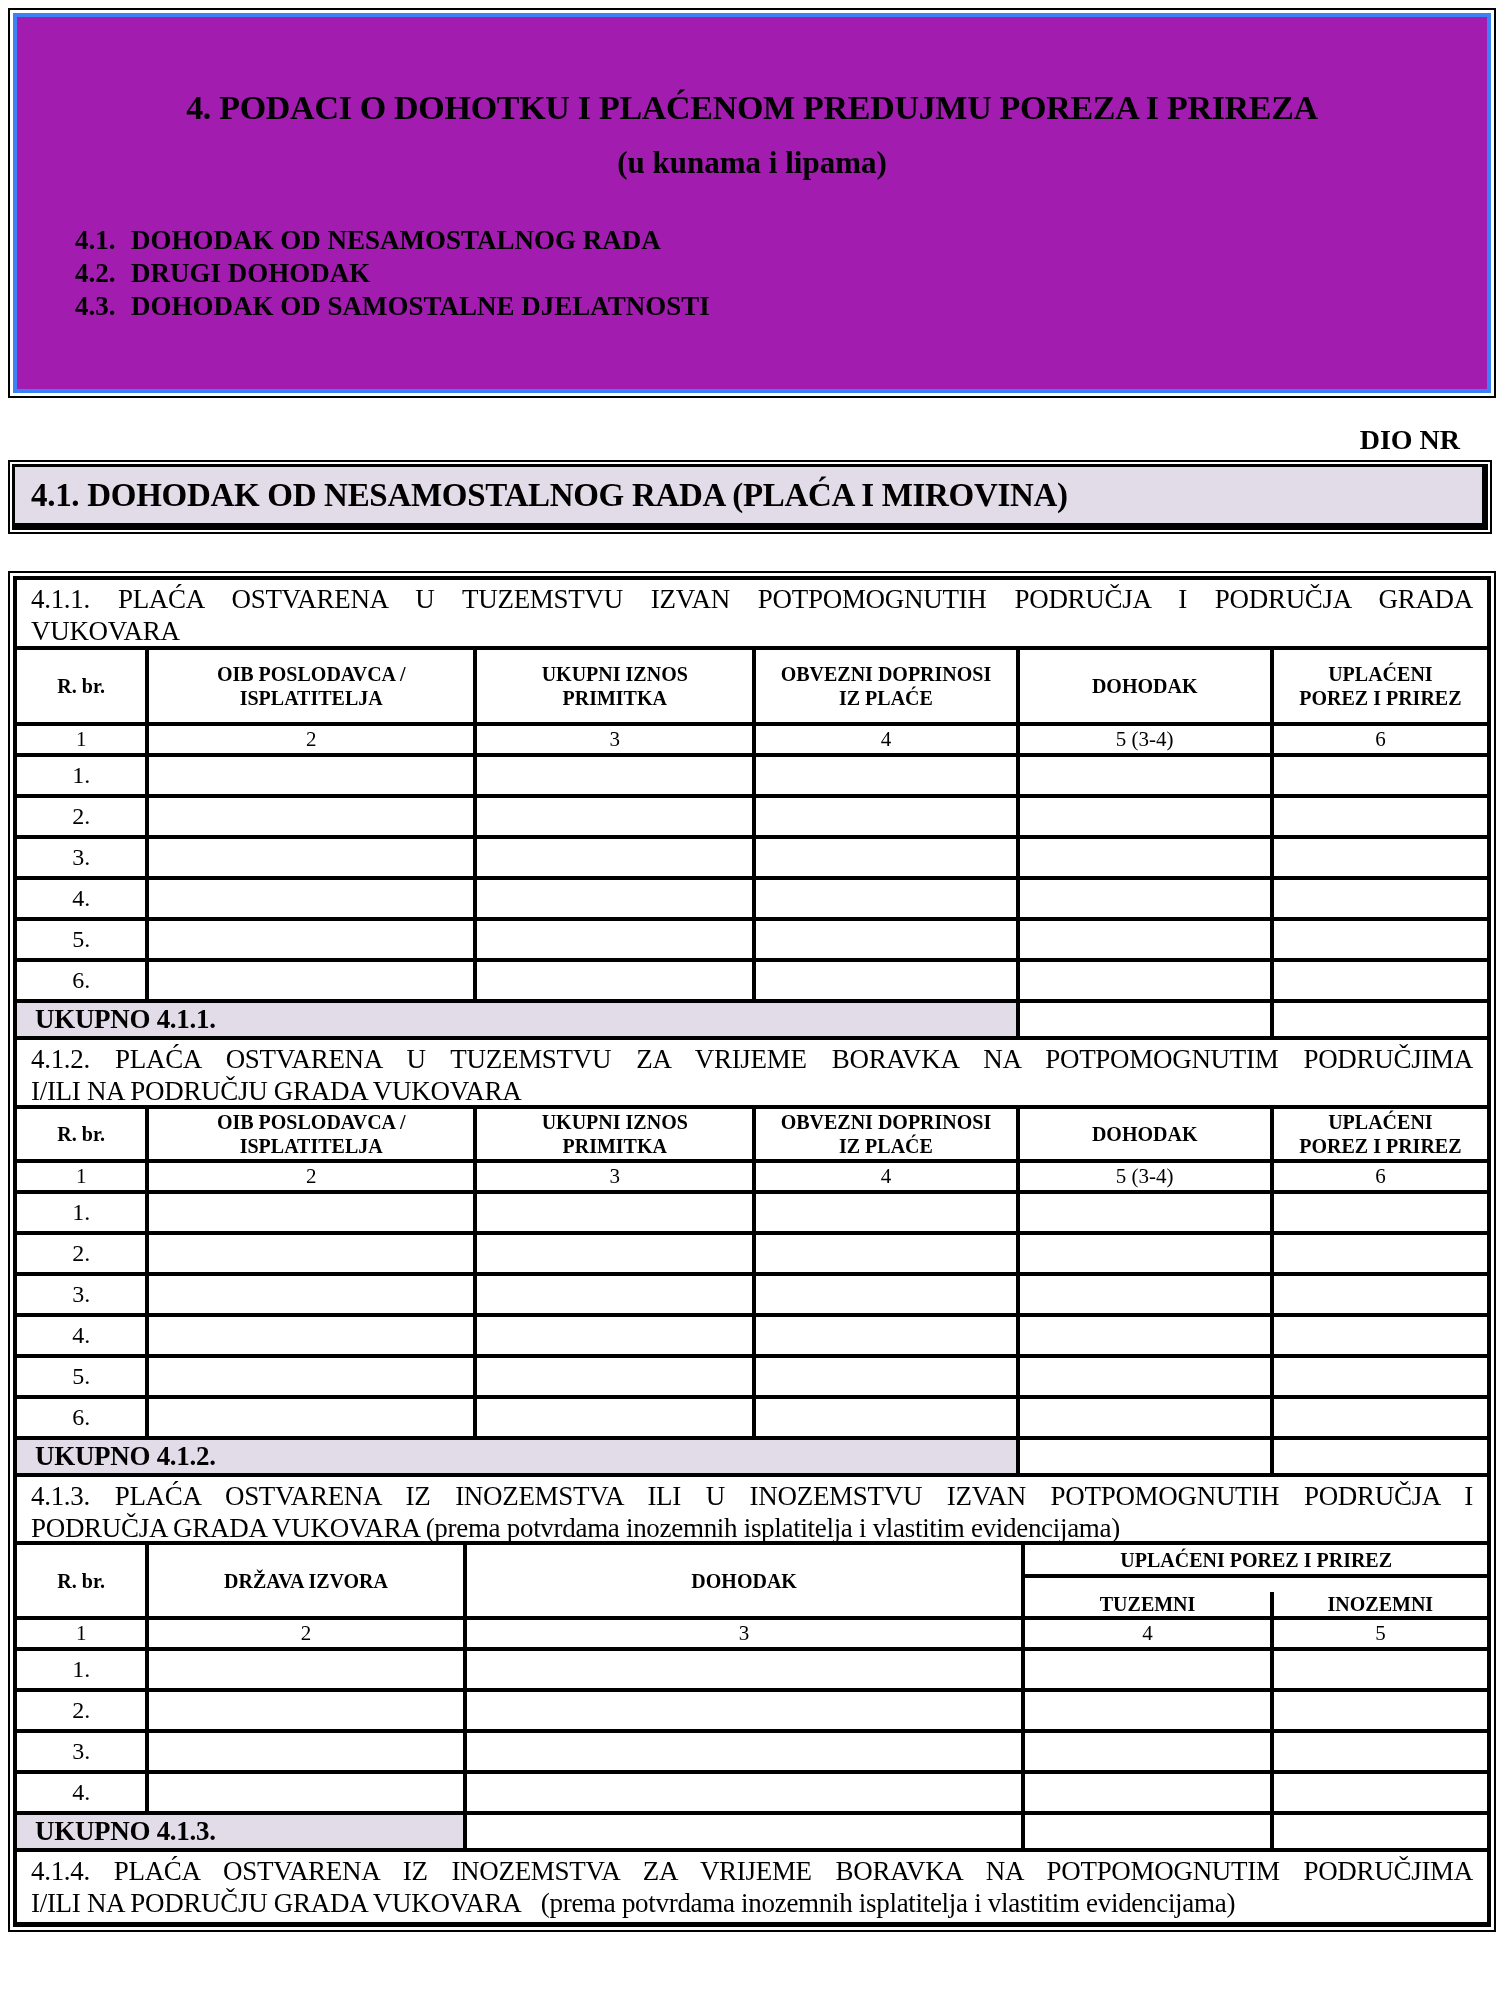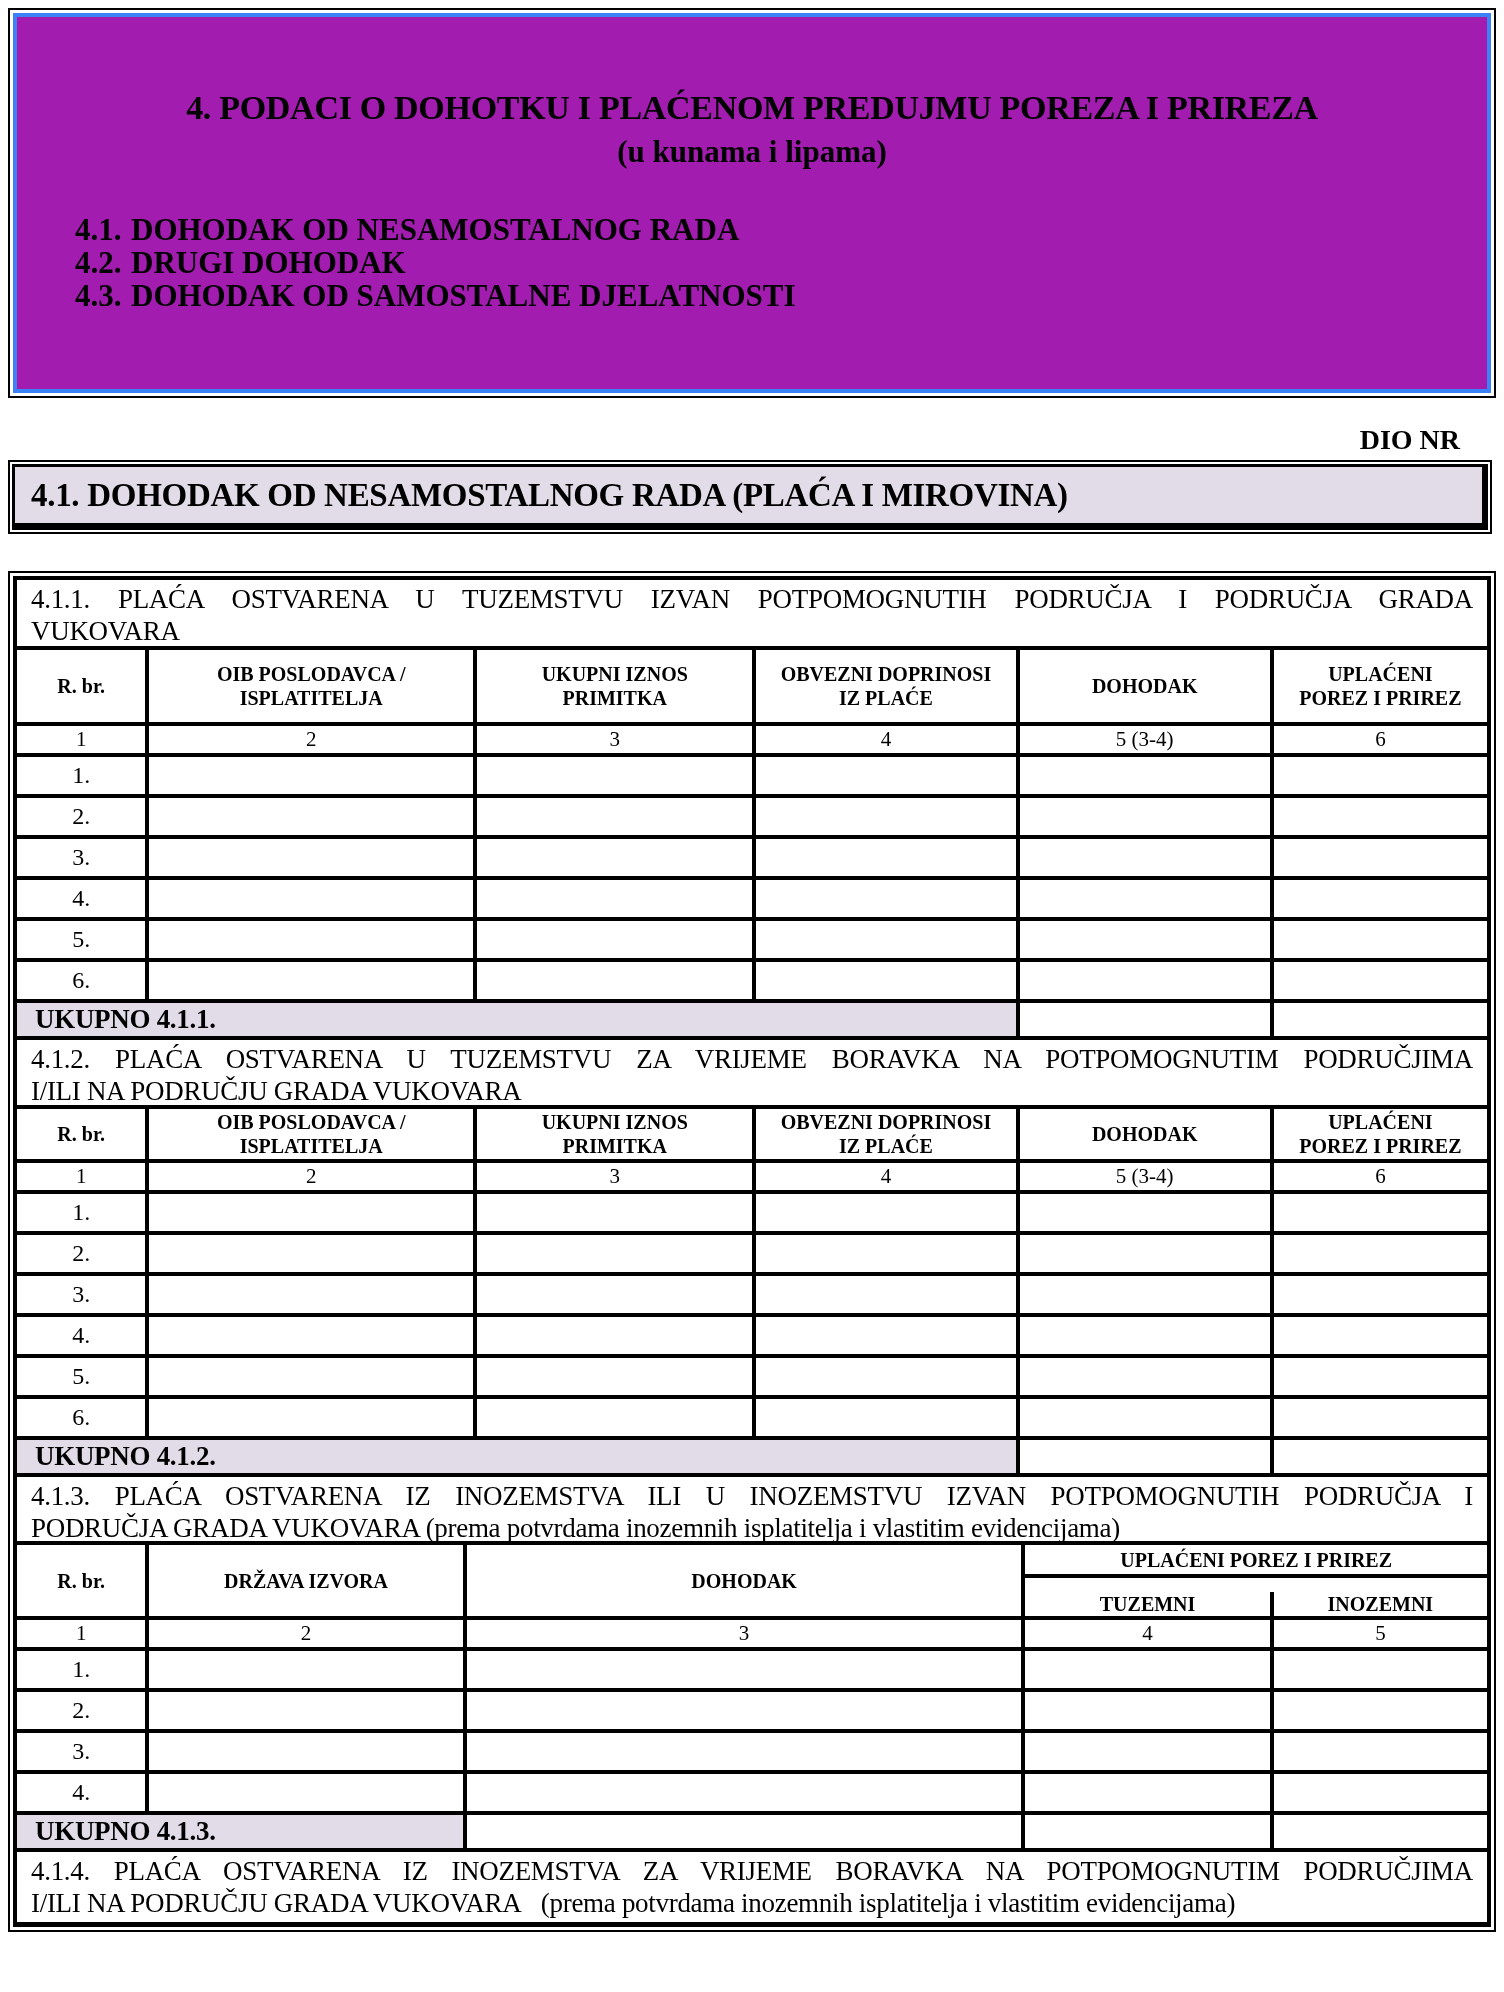--- a/index.html
+++ b/index.html
@@ -13,23 +13,23 @@
   
   .topbox-outer {
     position:absolute; left:8px; top:8px; width:1488px; height:390px;
     border:2px solid #000; padding:3px; background:#fff;
   }
   .topbox-inner {
     width:100%; height:100%; border:4px solid #3b82f6; background:#a21caf;
     padding-top:71px;
   }
   .box-title { text-align:center; font-weight:bold; font-size:34px; line-height:40px; letter-spacing:-0.3px; }
-  .box-subtitle { text-align:center; font-weight:bold; font-size:31px; line-height:38px; margin-top:5px; }
+  .box-subtitle { text-align:center; font-weight:bold; font-size:31px; line-height:38px; margin-top:16px; }
   .box-list { margin-top:42px; padding-left:58px; }
-  .box-item { display:flex; font-weight:bold; font-size:31px; line-height:33px; }
+  .box-item { display:flex; font-weight:bold; font-size:27px; line-height:33px; }
   .box-item .num { width:56px; flex:0 0 56px; }
 
   
   .dio-nr { position:absolute; top:424px; right:44px; font-weight:bold; font-size:28px; }
 
   
   .bar-outer {
     position:absolute; left:8px; top:460px; width:1484px;
     border:2px solid #000; padding:2px; background:#fff;
   }

